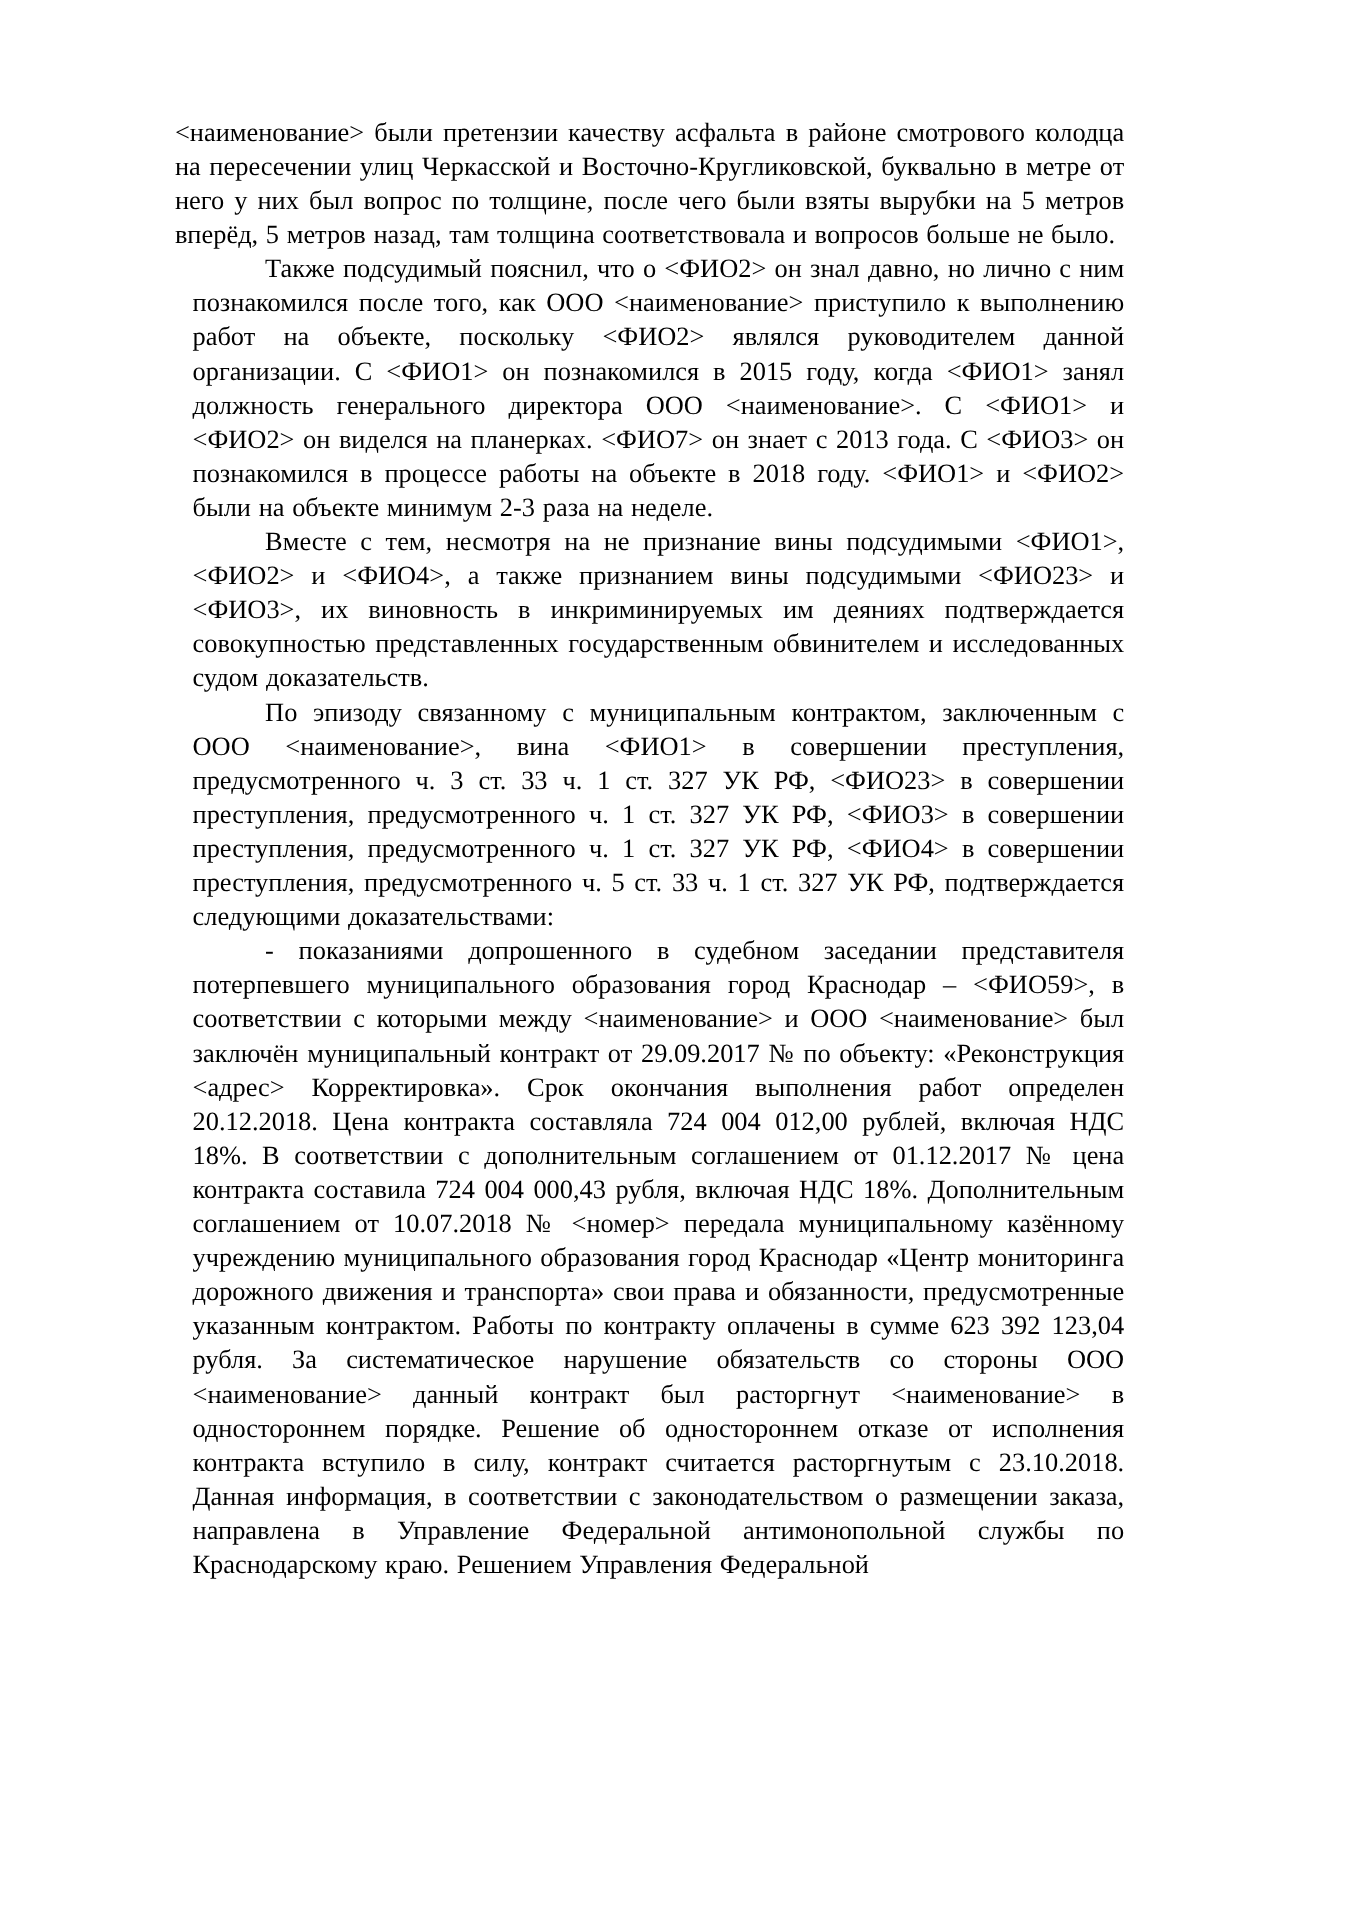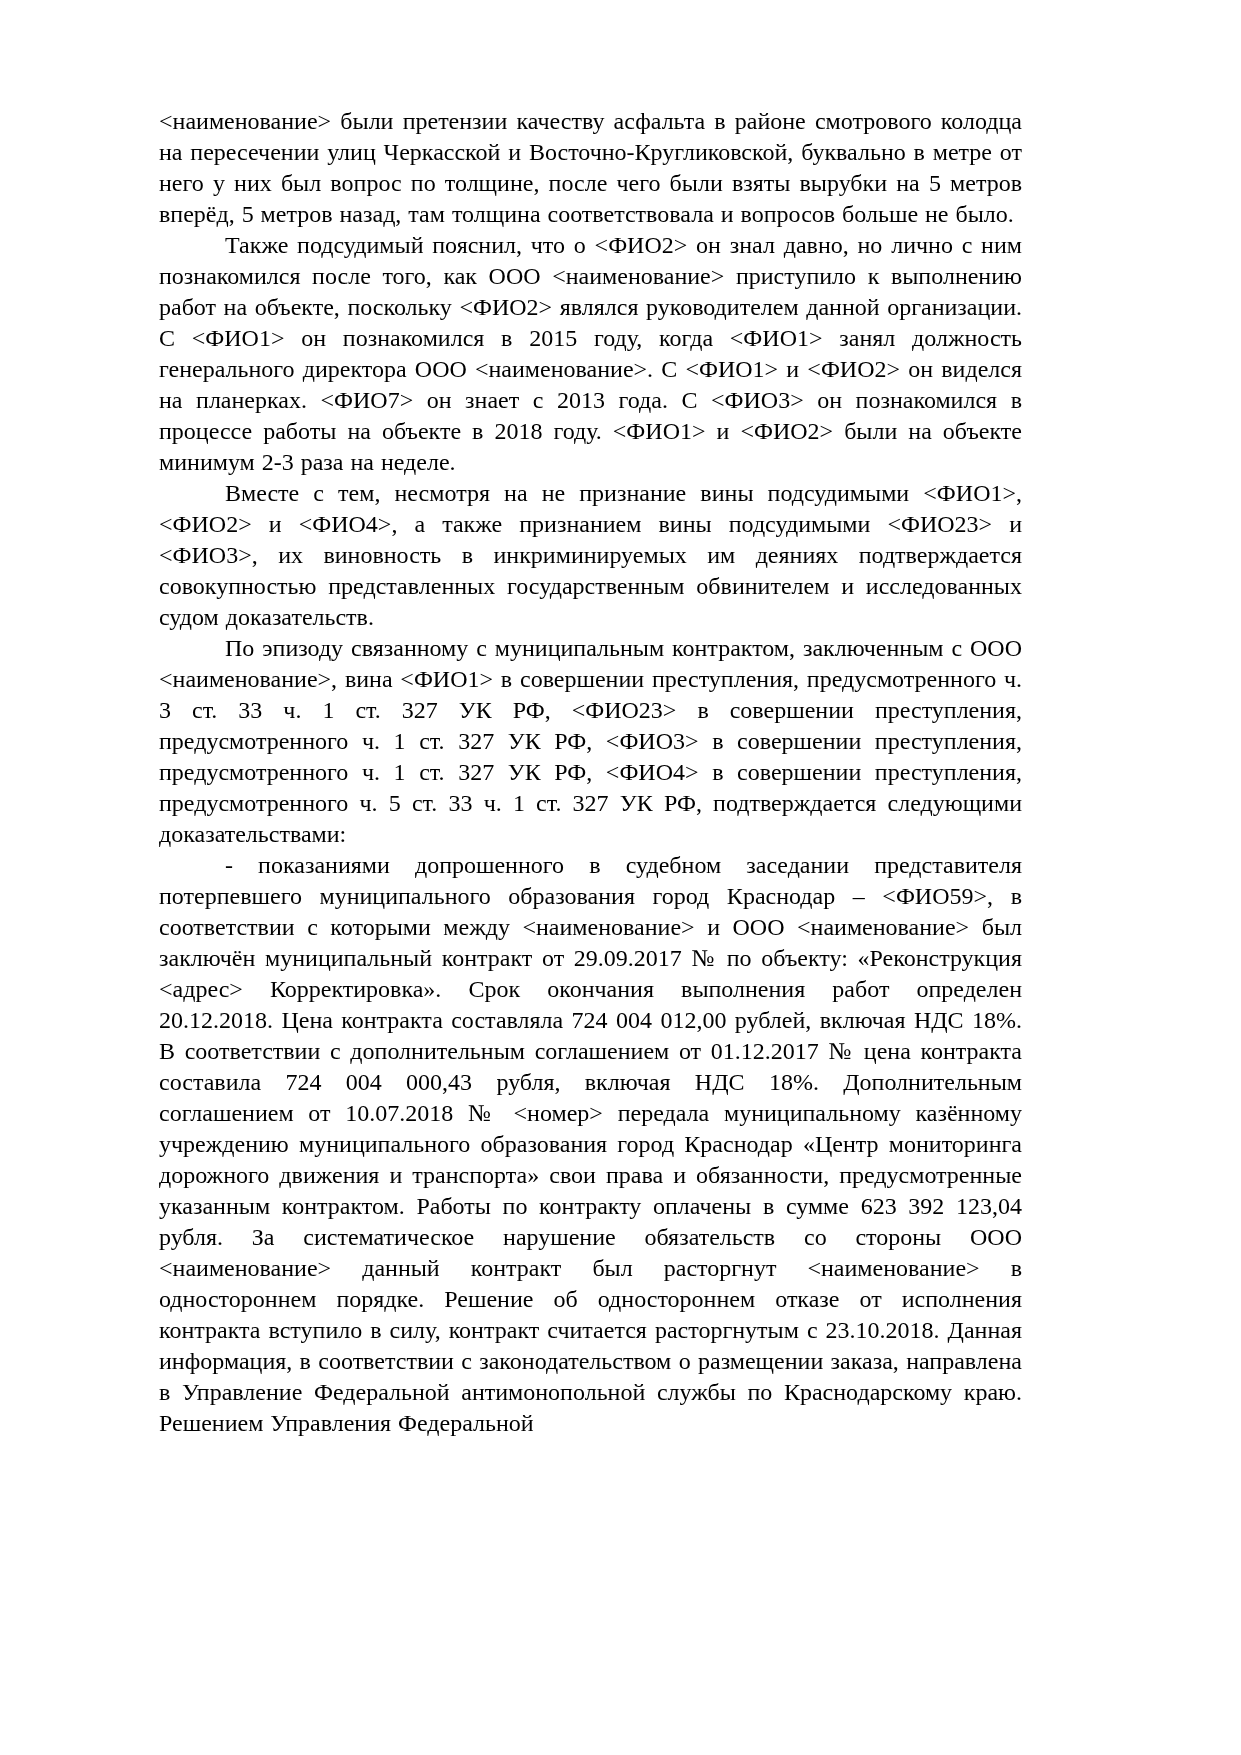--- a/index.html
+++ b/index.html
@@ -20,20 +20,21 @@
       line-height: 31px;
       color: #000000;
     }
     .para {
       margin: 0;
       text-align: justify;
       word-spacing: 0.04em;
     }
     .para.indent {
       text-indent: 66px;
+      margin-left: 16px;
     }
   </style>
 </head>
 <body>
 
 <div class="page">
   <p class="para">&lt;наименование&gt; были претензии качеству асфальта в районе смотрового колодца на пересечении улиц Черкасской и Восточно-Кругликовской, буквально в метре от него у них был вопрос по толщине, после чего были взяты вырубки на 5 метров вперёд, 5 метров назад, там толщина соответствовала и вопросов больше не было.</p>
   <p class="para indent">Также подсудимый пояснил, что о &lt;ФИО2&gt; он знал давно, но лично с ним познакомился после того, как ООО &lt;наименование&gt; приступило к выполнению работ на объекте, поскольку &lt;ФИО2&gt; являлся руководителем данной организации. С &lt;ФИО1&gt; он познакомился в 2015 году, когда &lt;ФИО1&gt; занял должность генерального директора ООО &lt;наименование&gt;. С &lt;ФИО1&gt; и &lt;ФИО2&gt; он виделся на планерках. &lt;ФИО7&gt; он знает с 2013 года. С &lt;ФИО3&gt; он познакомился в процессе работы на объекте в 2018 году. &lt;ФИО1&gt; и &lt;ФИО2&gt; были на объекте минимум 2-3 раза на неделе.</p>
   <p class="para indent">Вместе с тем, несмотря на не признание вины подсудимыми &lt;ФИО1&gt;, &lt;ФИО2&gt; и &lt;ФИО4&gt;, а также признанием вины подсудимыми &lt;ФИО23&gt; и &lt;ФИО3&gt;, их виновность в инкриминируемых им деяниях подтверждается совокупностью представленных государственным обвинителем и исследованных судом доказательств.</p>
   <p class="para indent">По эпизоду связанному с муниципальным контрактом, заключенным с ООО &lt;наименование&gt;, вина &lt;ФИО1&gt; в совершении преступления, предусмотренного ч. 3 ст. 33 ч. 1 ст. 327 УК РФ, &lt;ФИО23&gt; в совершении преступления, предусмотренного ч. 1 ст. 327 УК РФ, &lt;ФИО3&gt; в совершении преступления, предусмотренного ч. 1 ст. 327 УК РФ, &lt;ФИО4&gt; в совершении преступления, предусмотренного ч. 5 ст. 33 ч. 1 ст. 327 УК РФ, подтверждается следующими доказательствами:</p>

